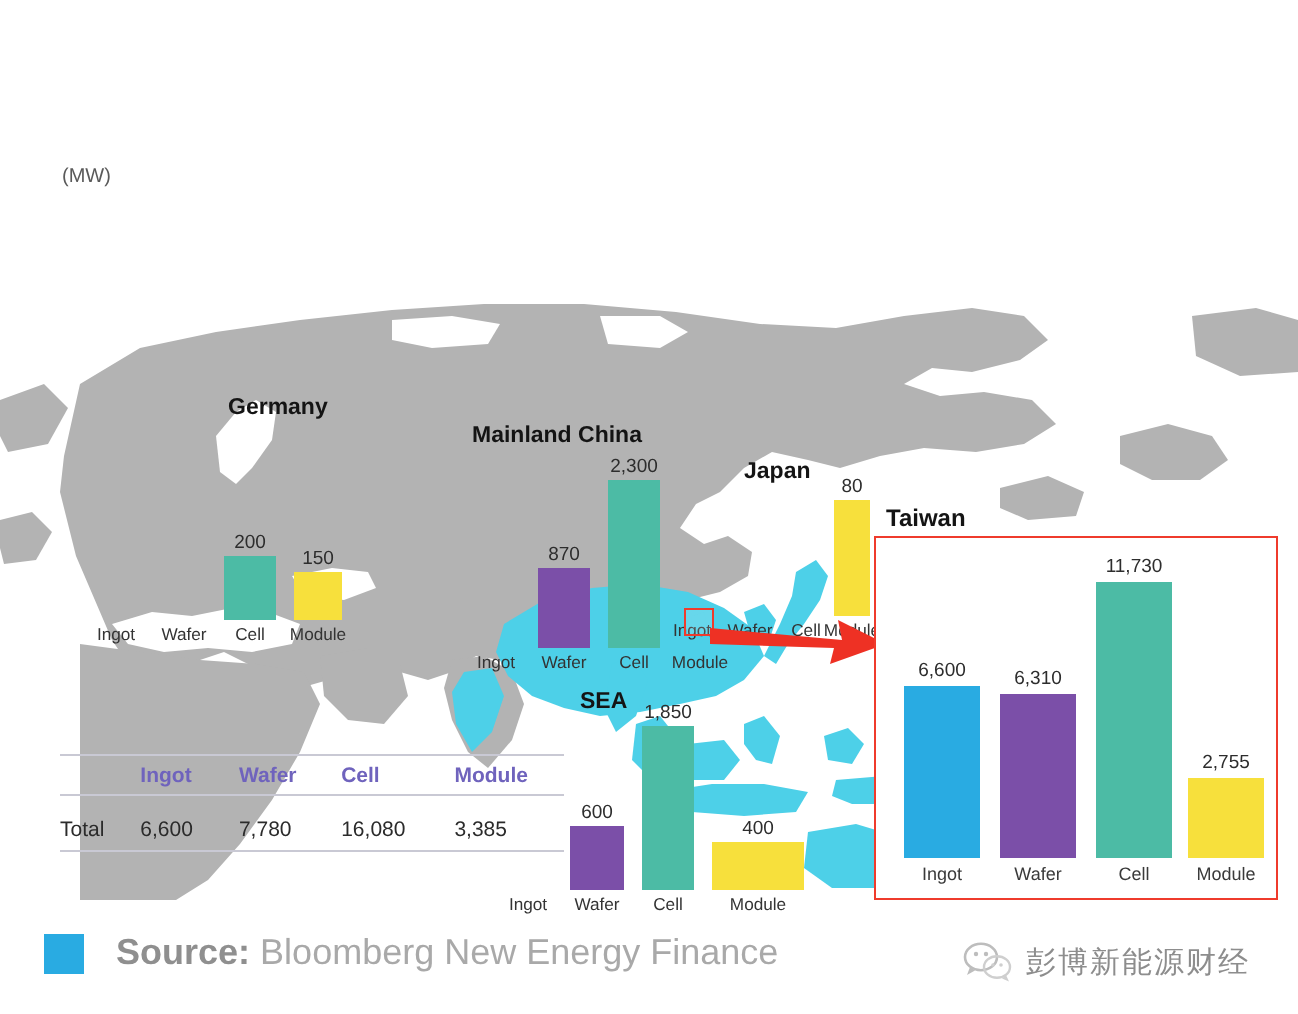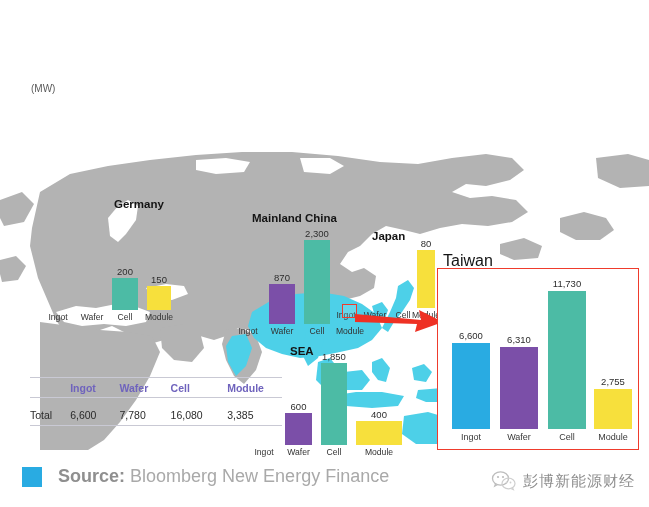--- a/index.html
+++ b/index.html
@@ -52,21 +52,21 @@
   }
 
   
   .inset {
     position: absolute; left: 437px; top: 268px;
     width: 202px; height: 182px;
     background: #ffffff; border: 1.6px solid #ef3b2c;
   }
   .inset-title {
     position: absolute; left: 443px; top: 252px;
-    font-size: 16px; font-weight: normal; color: #141414;
+    font-size: 12px; font-weight: bold; color: #141414;
   }
   .inset-plot { position: absolute; left: 8px; right: 8px; bottom: 20px; top: 14px; }
   .ibargrp { position: absolute; bottom: 0; text-align: center; }
   .ibar { width: 100%; }
   .ival {
     position: absolute; bottom: 100%; left: 50%; transform: translateX(-50%);
     font-size: 9.5px; color: #2d2d2d; white-space: nowrap; padding-bottom: 2px;
   }
   .ilab {
     position: absolute; top: 100%; left: 50%; transform: translateX(-50%);
@@ -100,21 +100,21 @@
   
   .src {
     position: absolute; left: 22px; top: 466px;
     display: flex; align-items: center;
   }
   .src-swatch { width: 20px; height: 20px; background: #29abe2; }
   .src-text { margin-left: 16px; font-size: 18px; color: #a9a9a9; font-weight: 400; }
   .src-text b { color: #8f8f8f; font-weight: bold; }
 
   .brand {
-    position: absolute; right: 14px; top: 470px;
+    position: absolute; right: 24px; top: 470px;
     display: flex; align-items: center;
   }
   .brand-name {
     margin-left: 6px; font-size: 15px; color: #8d8d8d;
     font-family: "DejaVu Sans", sans-serif; letter-spacing: 1px;
   }
 </style>
 </head>
 <body>
 
@@ -222,21 +222,21 @@
       </div>
       <div class="bargrp" style="left:105px; width:24px; height:24px;">
         <div class="bval">150</div>
         <div class="bar" style="height:24px; background:#f7e03c;"></div>
         <div class="blab">Module</div>
       </div>
     </div>
   </div>
 
   <div class="cluster" style="left:232px; top:212px; width:140px; height:120px;">
-    <div class="cname" style="left:20px; top:0px;">Mainland China</div>
+    <div class="cname" style="left:4px; top:0px;">Mainland China</div>
     <div class="bar-row" style="left:0; top:18px; height:94px; width:140px;">
       <div class="bargrp" style="left:2px; width:28px; height:0px;">
         <div class="bval"></div>
         <div class="bar" style="height:0px; background:#29abe2;"></div>
         <div class="blab">Ingot</div>
       </div>
       <div class="bargrp" style="left:37px; width:26px; height:40px;">
         <div class="bval">870</div>
         <div class="bar" style="height:40px; background:#7b4fa8;"></div>
         <div class="blab">Wafer</div>

